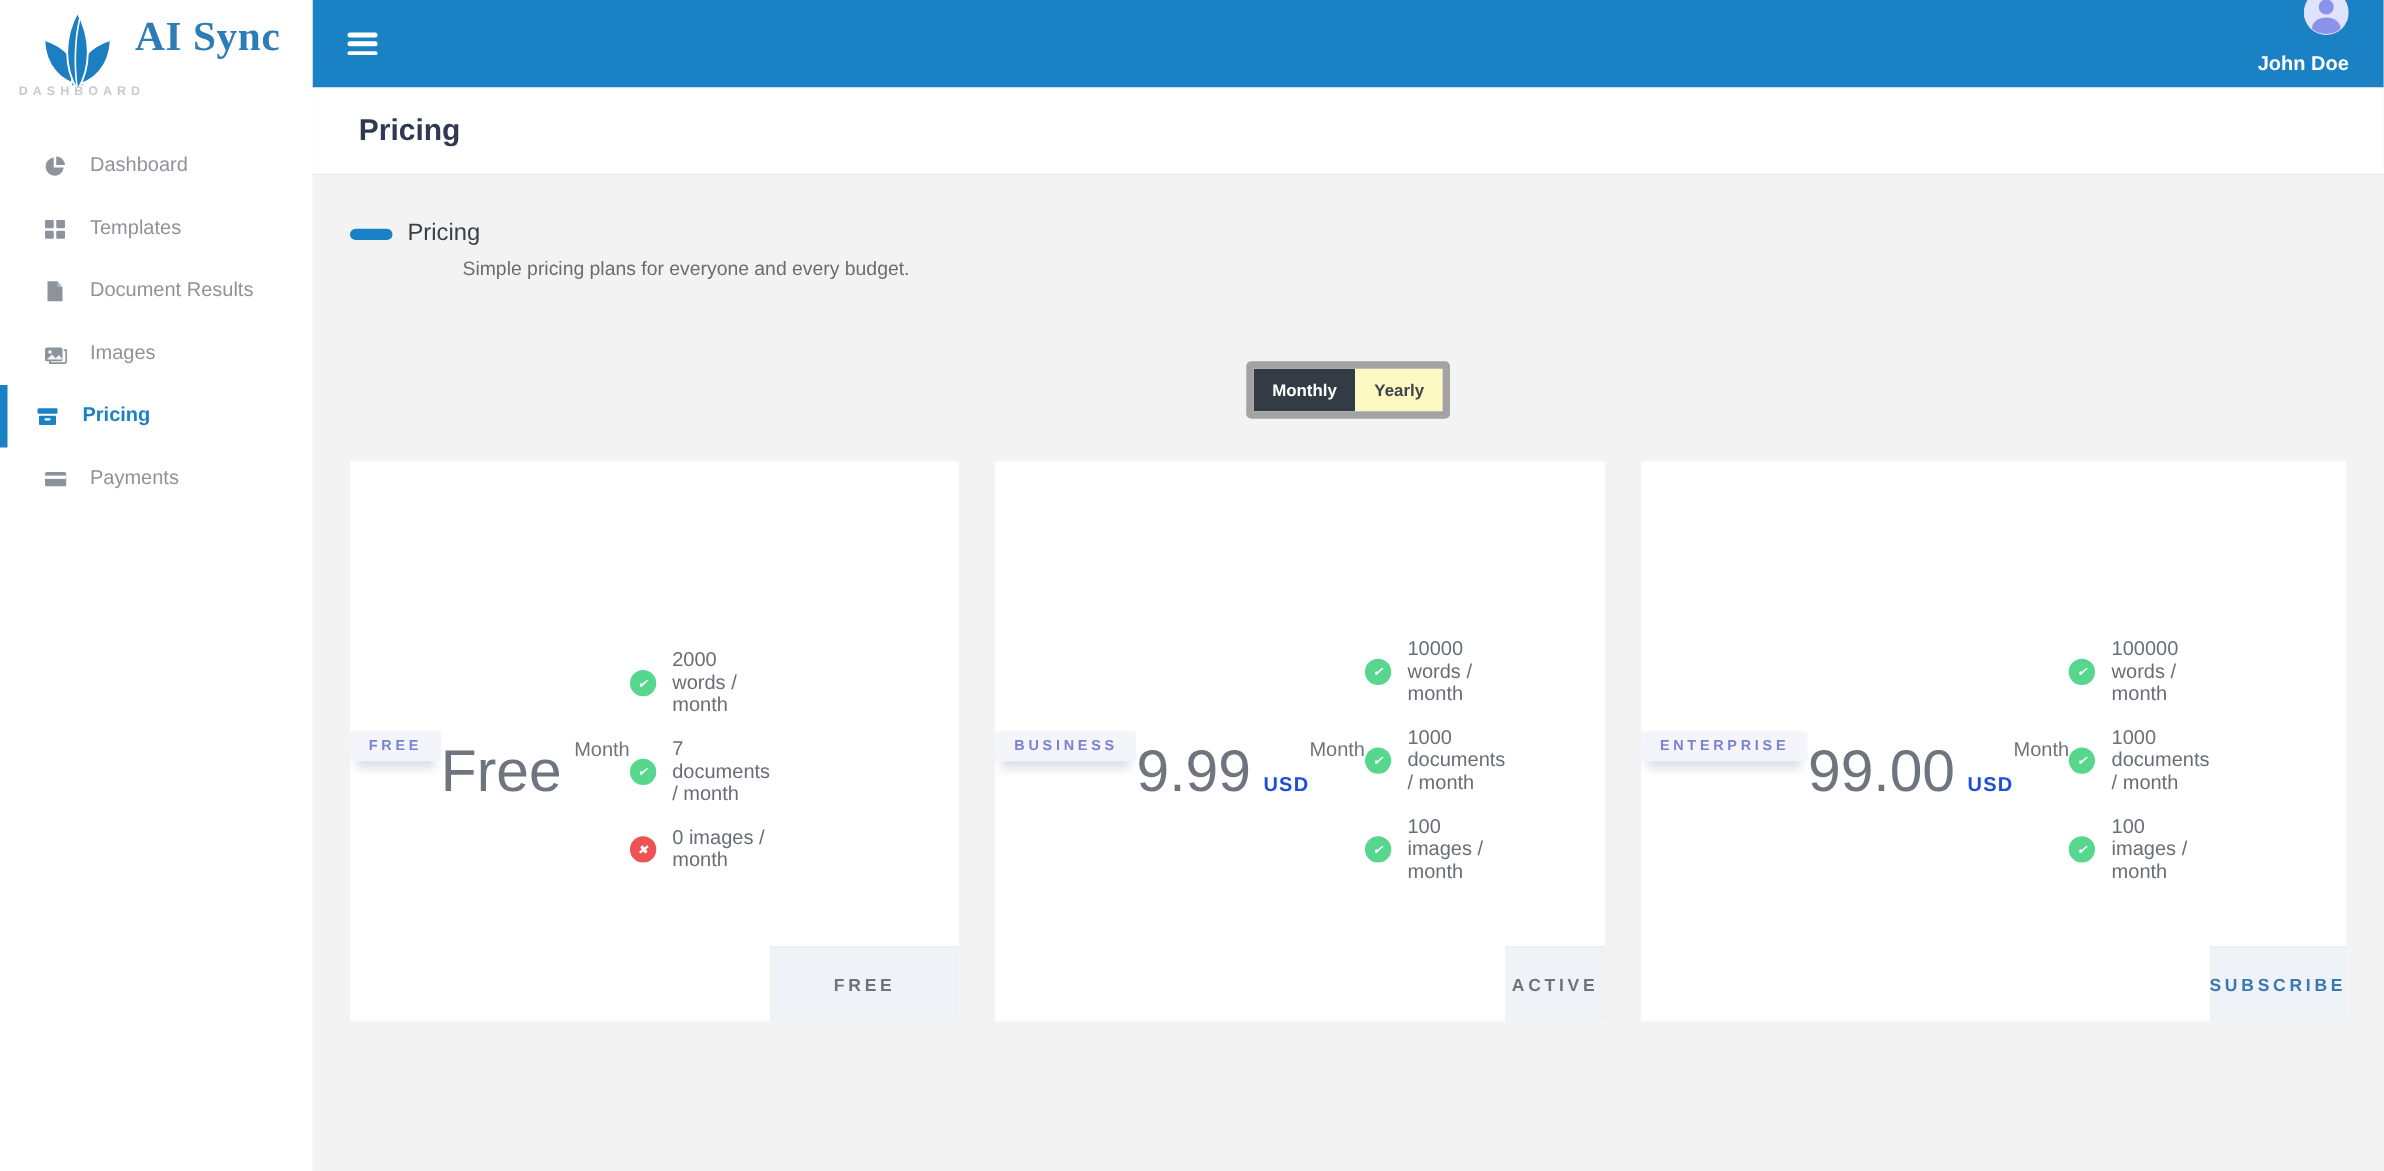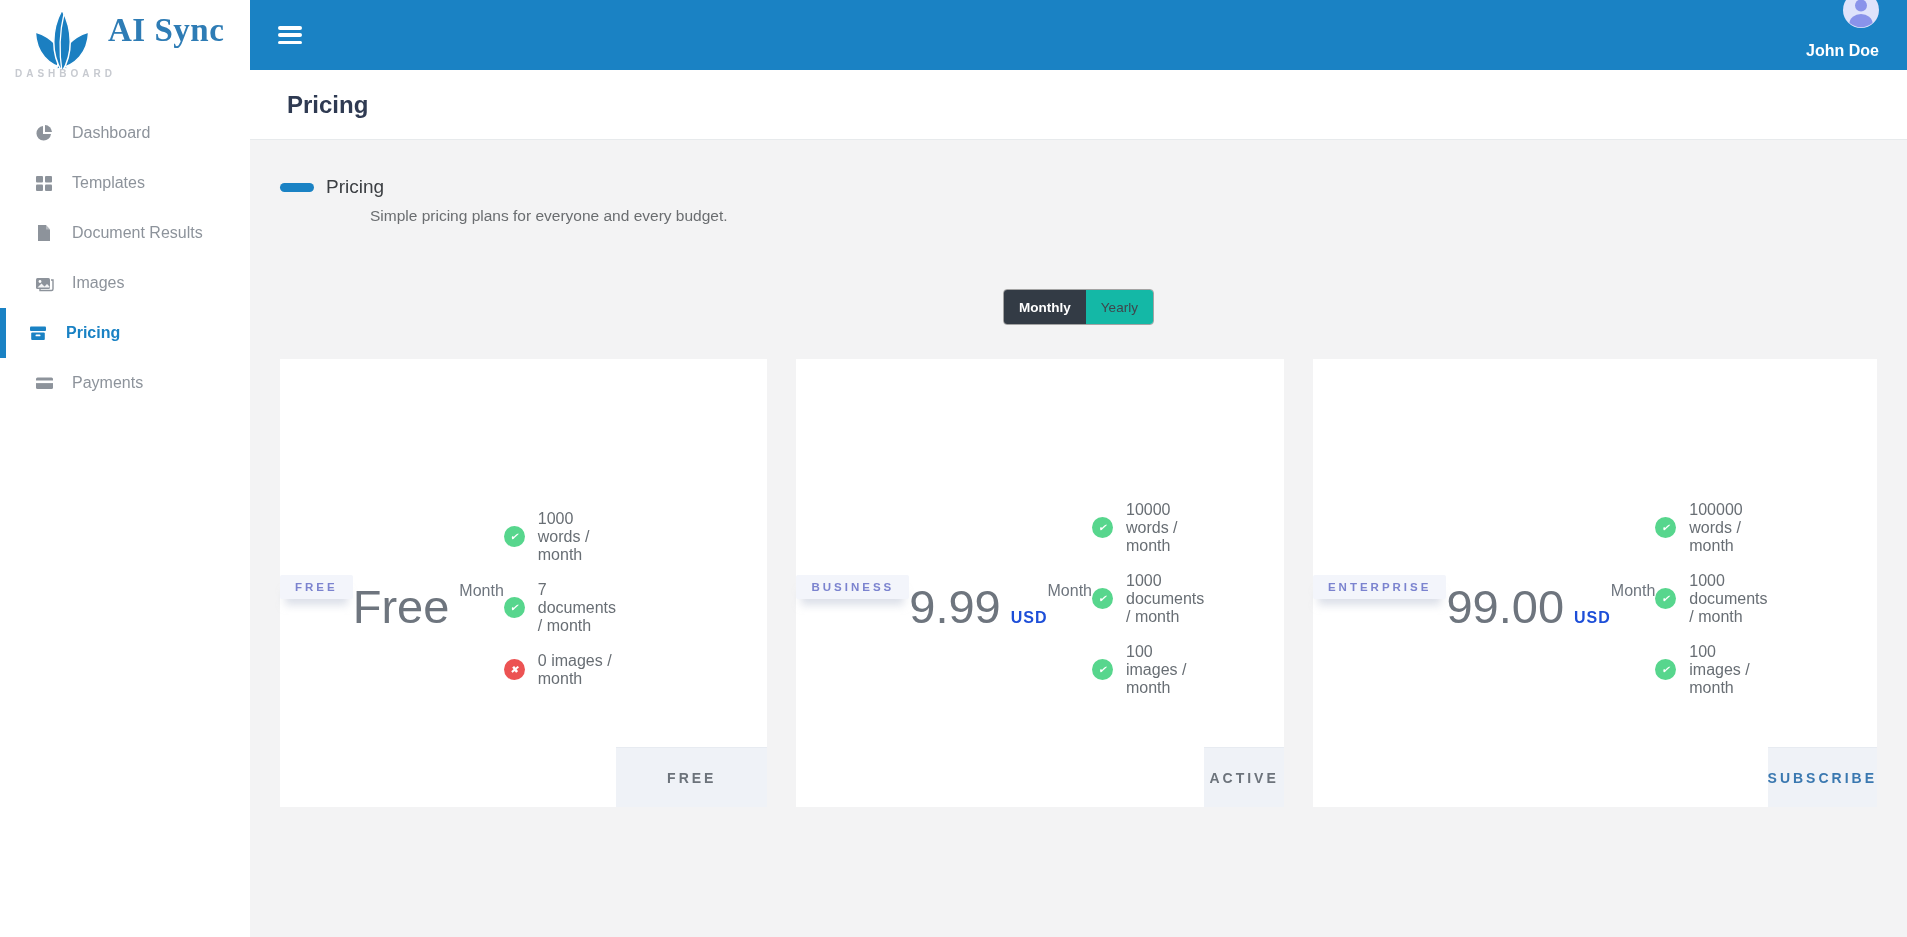--- a/index.html
+++ b/index.html
@@ -31,22 +31,22 @@
   .page-title { font-size:24px; font-weight:700; color:#2f3a52; }
 
   .content { height:797px; }
   .section-head { display:flex; align-items:center; margin:36px 0 0 30px; }
   .dash { width:34px; height:9px; border-radius:5px; background:#1a82c4; margin-right:12px; }
   .section-title { font-size:19px; color:#3b3e42; }
   .section-sub { margin:9px 0 0 120px; font-size:15.5px; color:#6a6d70; }
 
   
   .toggle-wrap { display:flex; justify-content:center; margin-top:64px; }
-  .toggle { display:flex; border:1px solid #a3a3a3; border-radius:4px; overflow:hidden; }
-  .toggle-btn { height:34px; padding:0 15px; display:flex; align-items:center; background:#14b8a6; color:#3f454c; font-size:13.5px; font-weight:400; cursor:pointer; border:none; font-family:inherit; }
+  .toggle { display:flex; border:6px solid #a3a3a3; border-radius:4px; overflow:hidden; }
+  .toggle-btn { height:34px; padding:0 15px; display:flex; align-items:center; background:#fef9c3; color:#3f454c; font-size:13.5px; font-weight:700; cursor:pointer; border:none; font-family:inherit; }
   .toggle-btn.active { background:#333b45; color:#ffffff; font-weight:700; }
 
   
   .cards { display:flex; gap:29px; margin:34px 30px 0 30px; }
   .card { flex:1; background:#ffffff; height:448px; display:flex; flex-direction:row; align-items:center; }
   .badge { margin-top:7px; background:#f3f5fb; color:#7b83cf; font-size:11.5px; font-weight:700; letter-spacing:3px; padding:6px 15px; border-radius:2px; box-shadow:0 11px 8px -5px rgba(190,197,214,0.55); }
   .price-row { margin-top:46px; display:flex; align-items:baseline; gap:10px; }
   .price { font-size:47px; color:#6e757e; }
   .currency { font-size:16px; font-weight:600; color:#1d4ed8; letter-spacing:1px; }
   .period { margin-top:16px; font-size:16px; color:#6e757e; }
@@ -191,21 +191,21 @@
           <div class="price-row">
             <span class="price">Free</span>
             <span class="currency"></span>
           </div>
           <div class="period">Month</div>
           <ul class="features">
             <li class="feat">
               <span class="fi ok">
                   <i class="g-check">✔</i>
                 </span>
-              <span class="ft">1000 words / month</span>
+              <span class="ft">2000 words / month</span>
             </li>
             <li class="feat">
               <span class="fi ok">
                   <i class="g-check">✔</i>
                 </span>
               <span class="ft">7 documents / month</span>
             </li>
             <li class="feat">
               <span class="fi no">
                   <i class="g-cross">✖</i>

